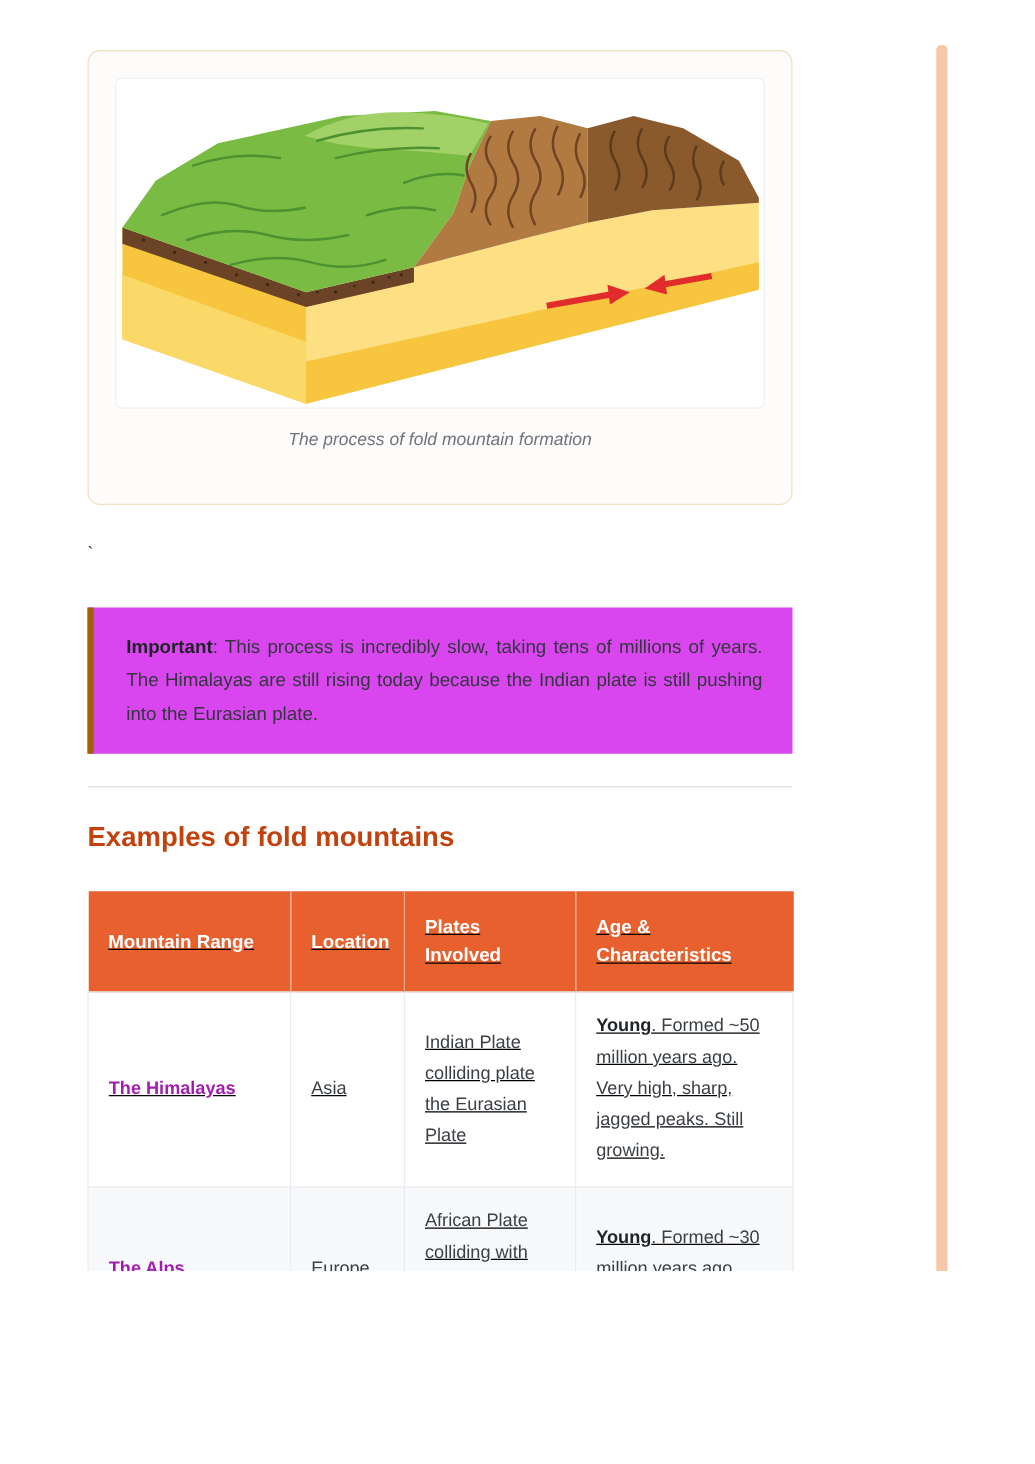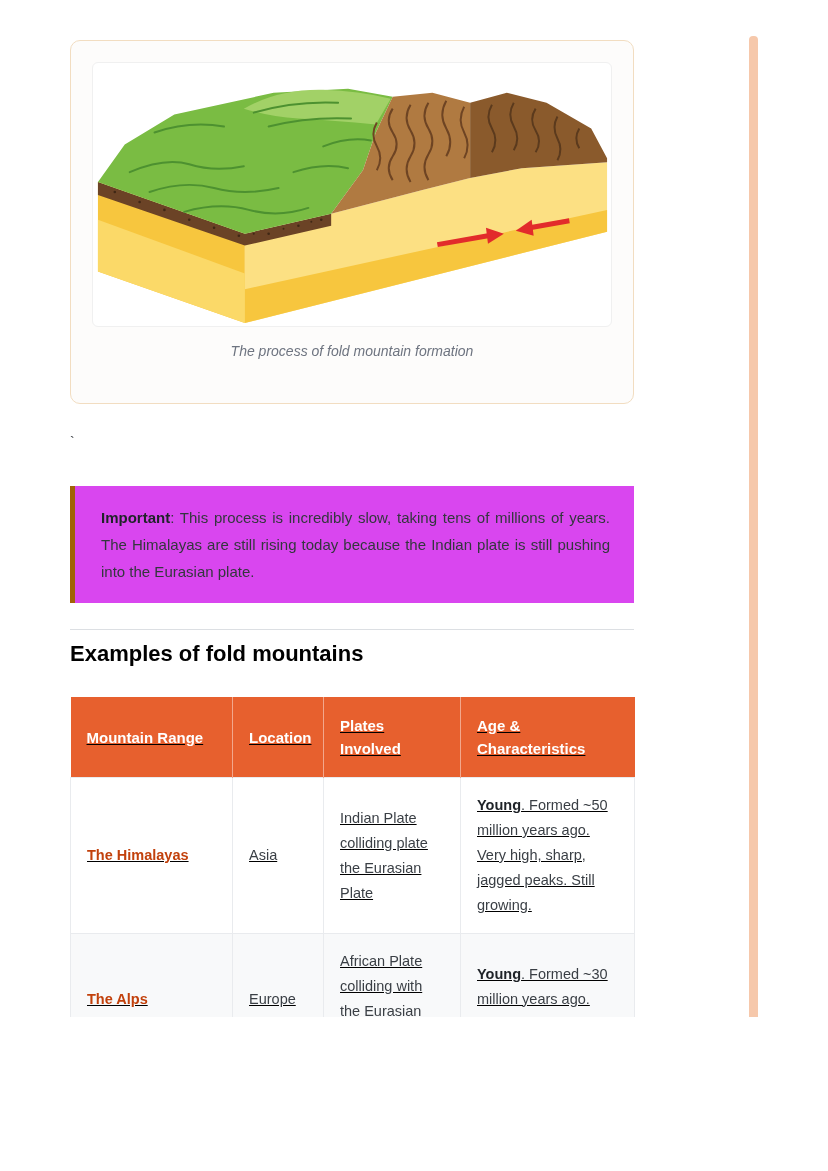--- a/index.html
+++ b/index.html
@@ -66,24 +66,24 @@
   }
   .callout strong { color: #1f2328; }
 
   .divider {
     margin-top: 26px;
     border: none;
     border-top: 1px solid #dcdfe3;
   }
 
   .section-heading {
-    margin-top: 11px;
+    margin-top: 27px;
     font-size: 22px;
     font-weight: 700;
-    color: #000000;
+    color: #c2410c;
   }
 
   .intro {
     margin-top: 16px;
     font-size: 15px;
     line-height: 27px;
     color: #33373d;
     text-align: justify;
   }
 
@@ -110,21 +110,21 @@
   table.data-table td {
     border: 1px solid #e9ebee;
     padding: 15px 16px;
     font-size: 14.5px;
     line-height: 25px;
     color: #3a3f45;
     vertical-align: middle;
     background: #ffffff;
   }
   table.data-table tr.alt td { background: #f8f9fa; }
-  table.data-table td.range-cell { font-weight: 700; color: #c2410c; margin-top: 23px; }
+  table.data-table td.range-cell { font-weight: 700; color: #a21caf; margin-top: 23px; }
   table.data-table td strong { color: #1f2328; }
 
   
   .side-stripe {
     position: absolute;
     left: 749px;
     top: 36px;
     width: 9px;
     height: 1135px;
     background: #f6c8ab;

